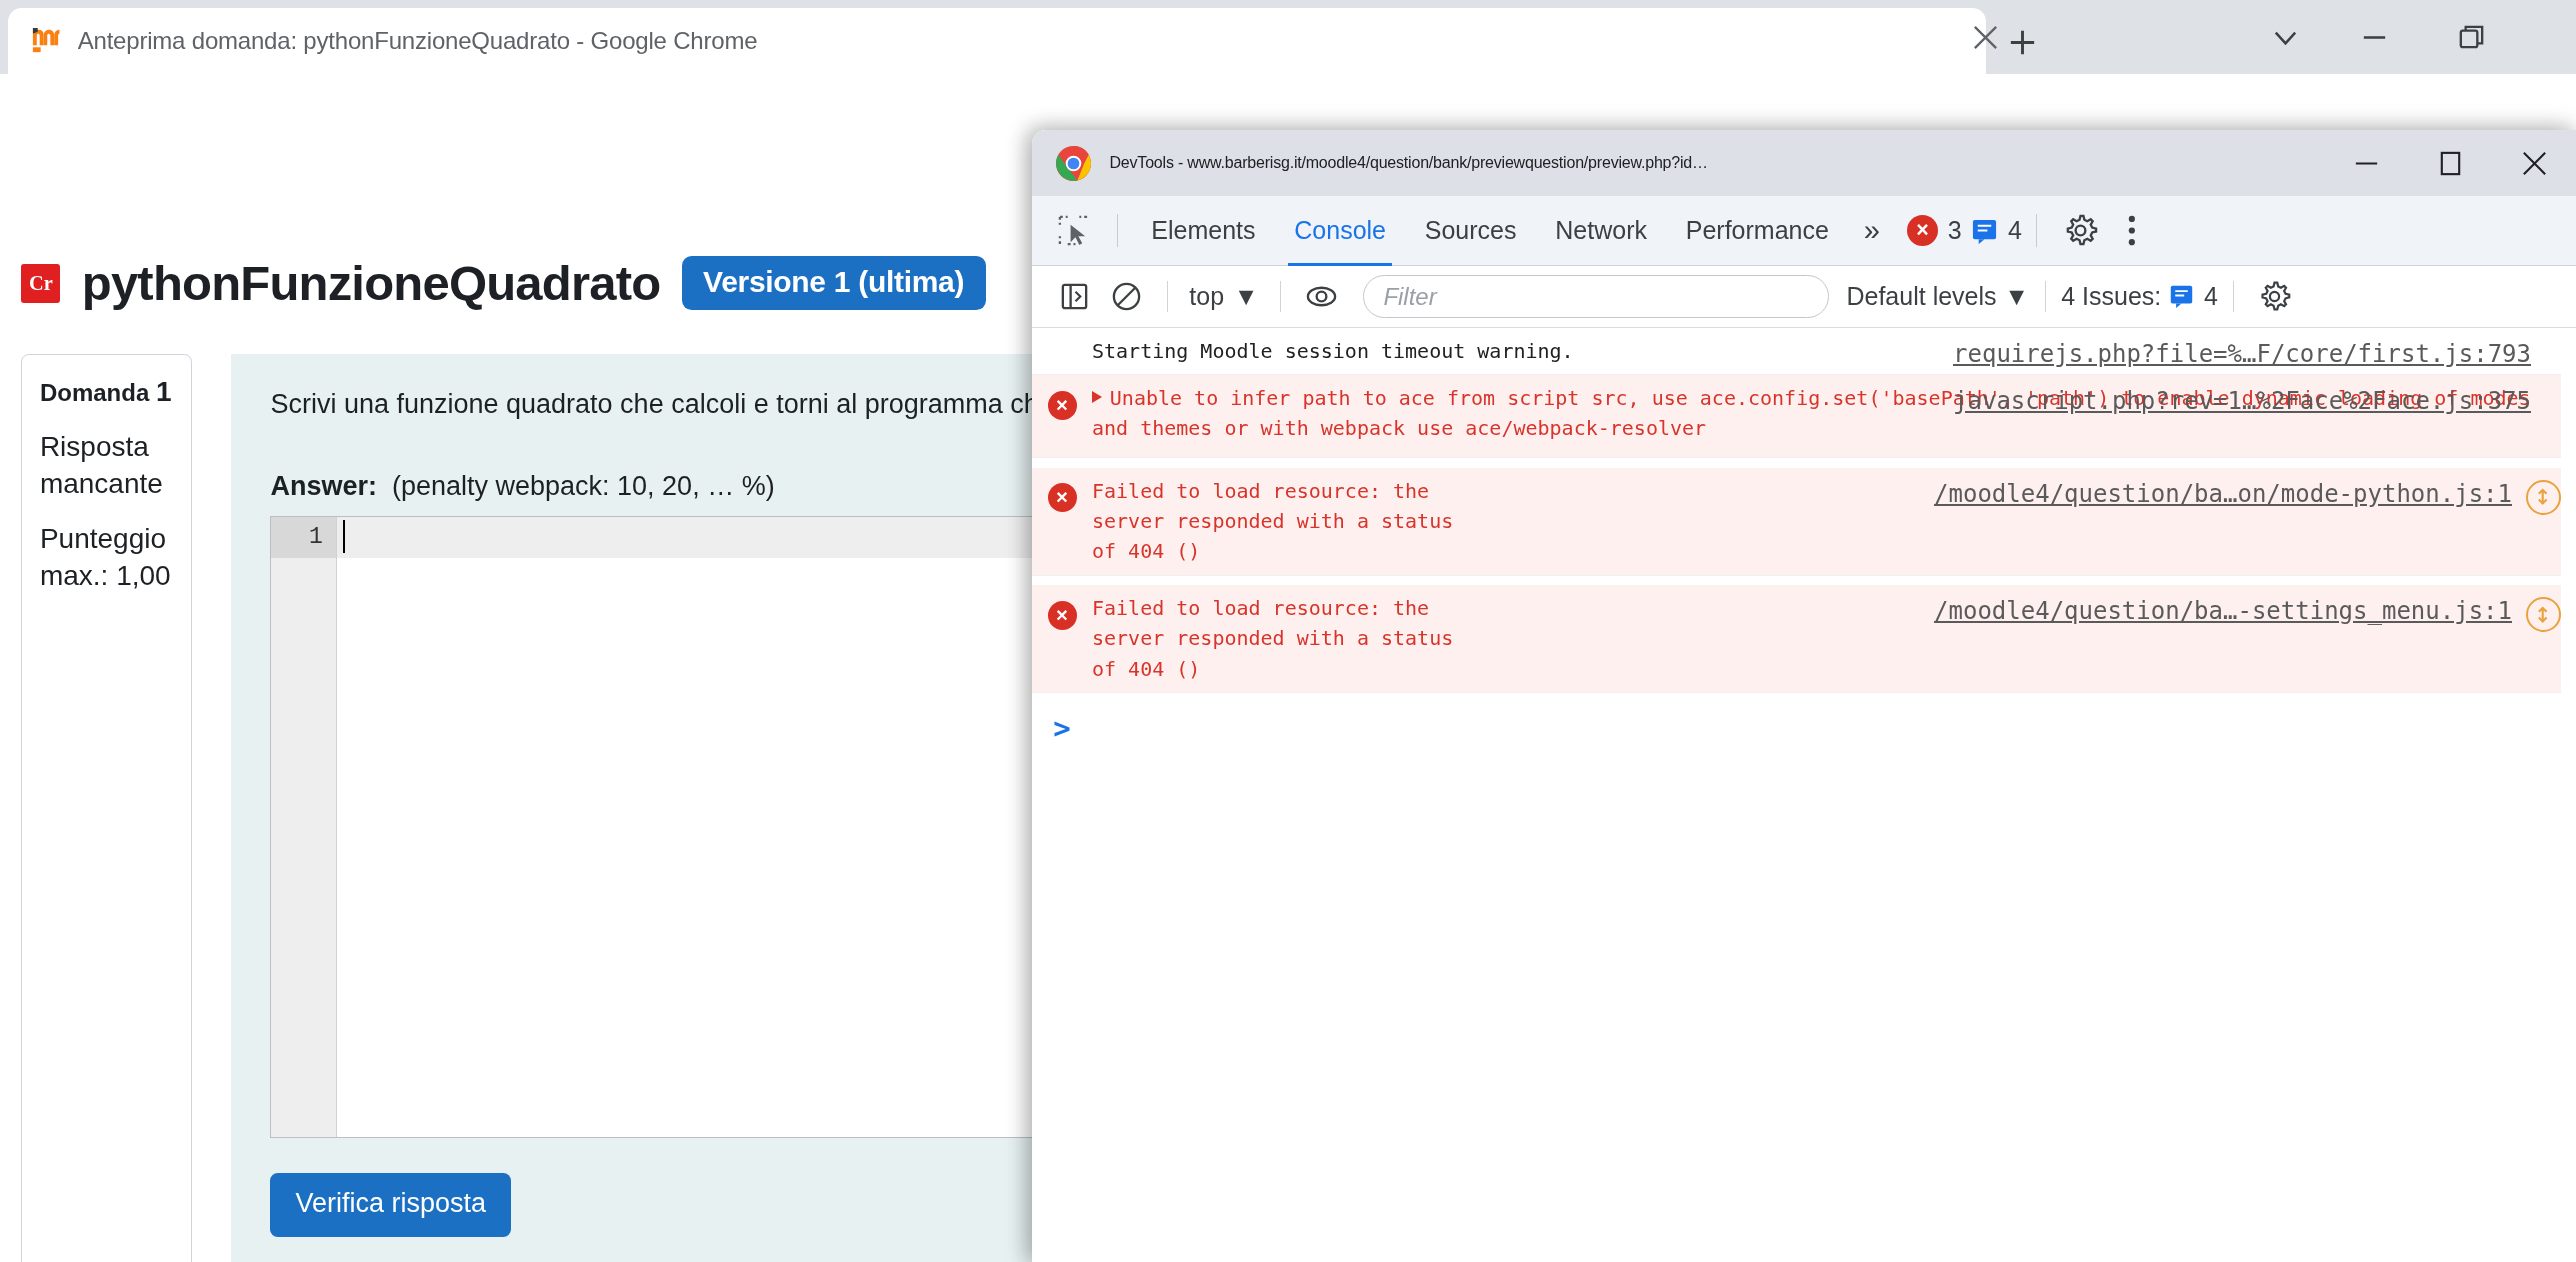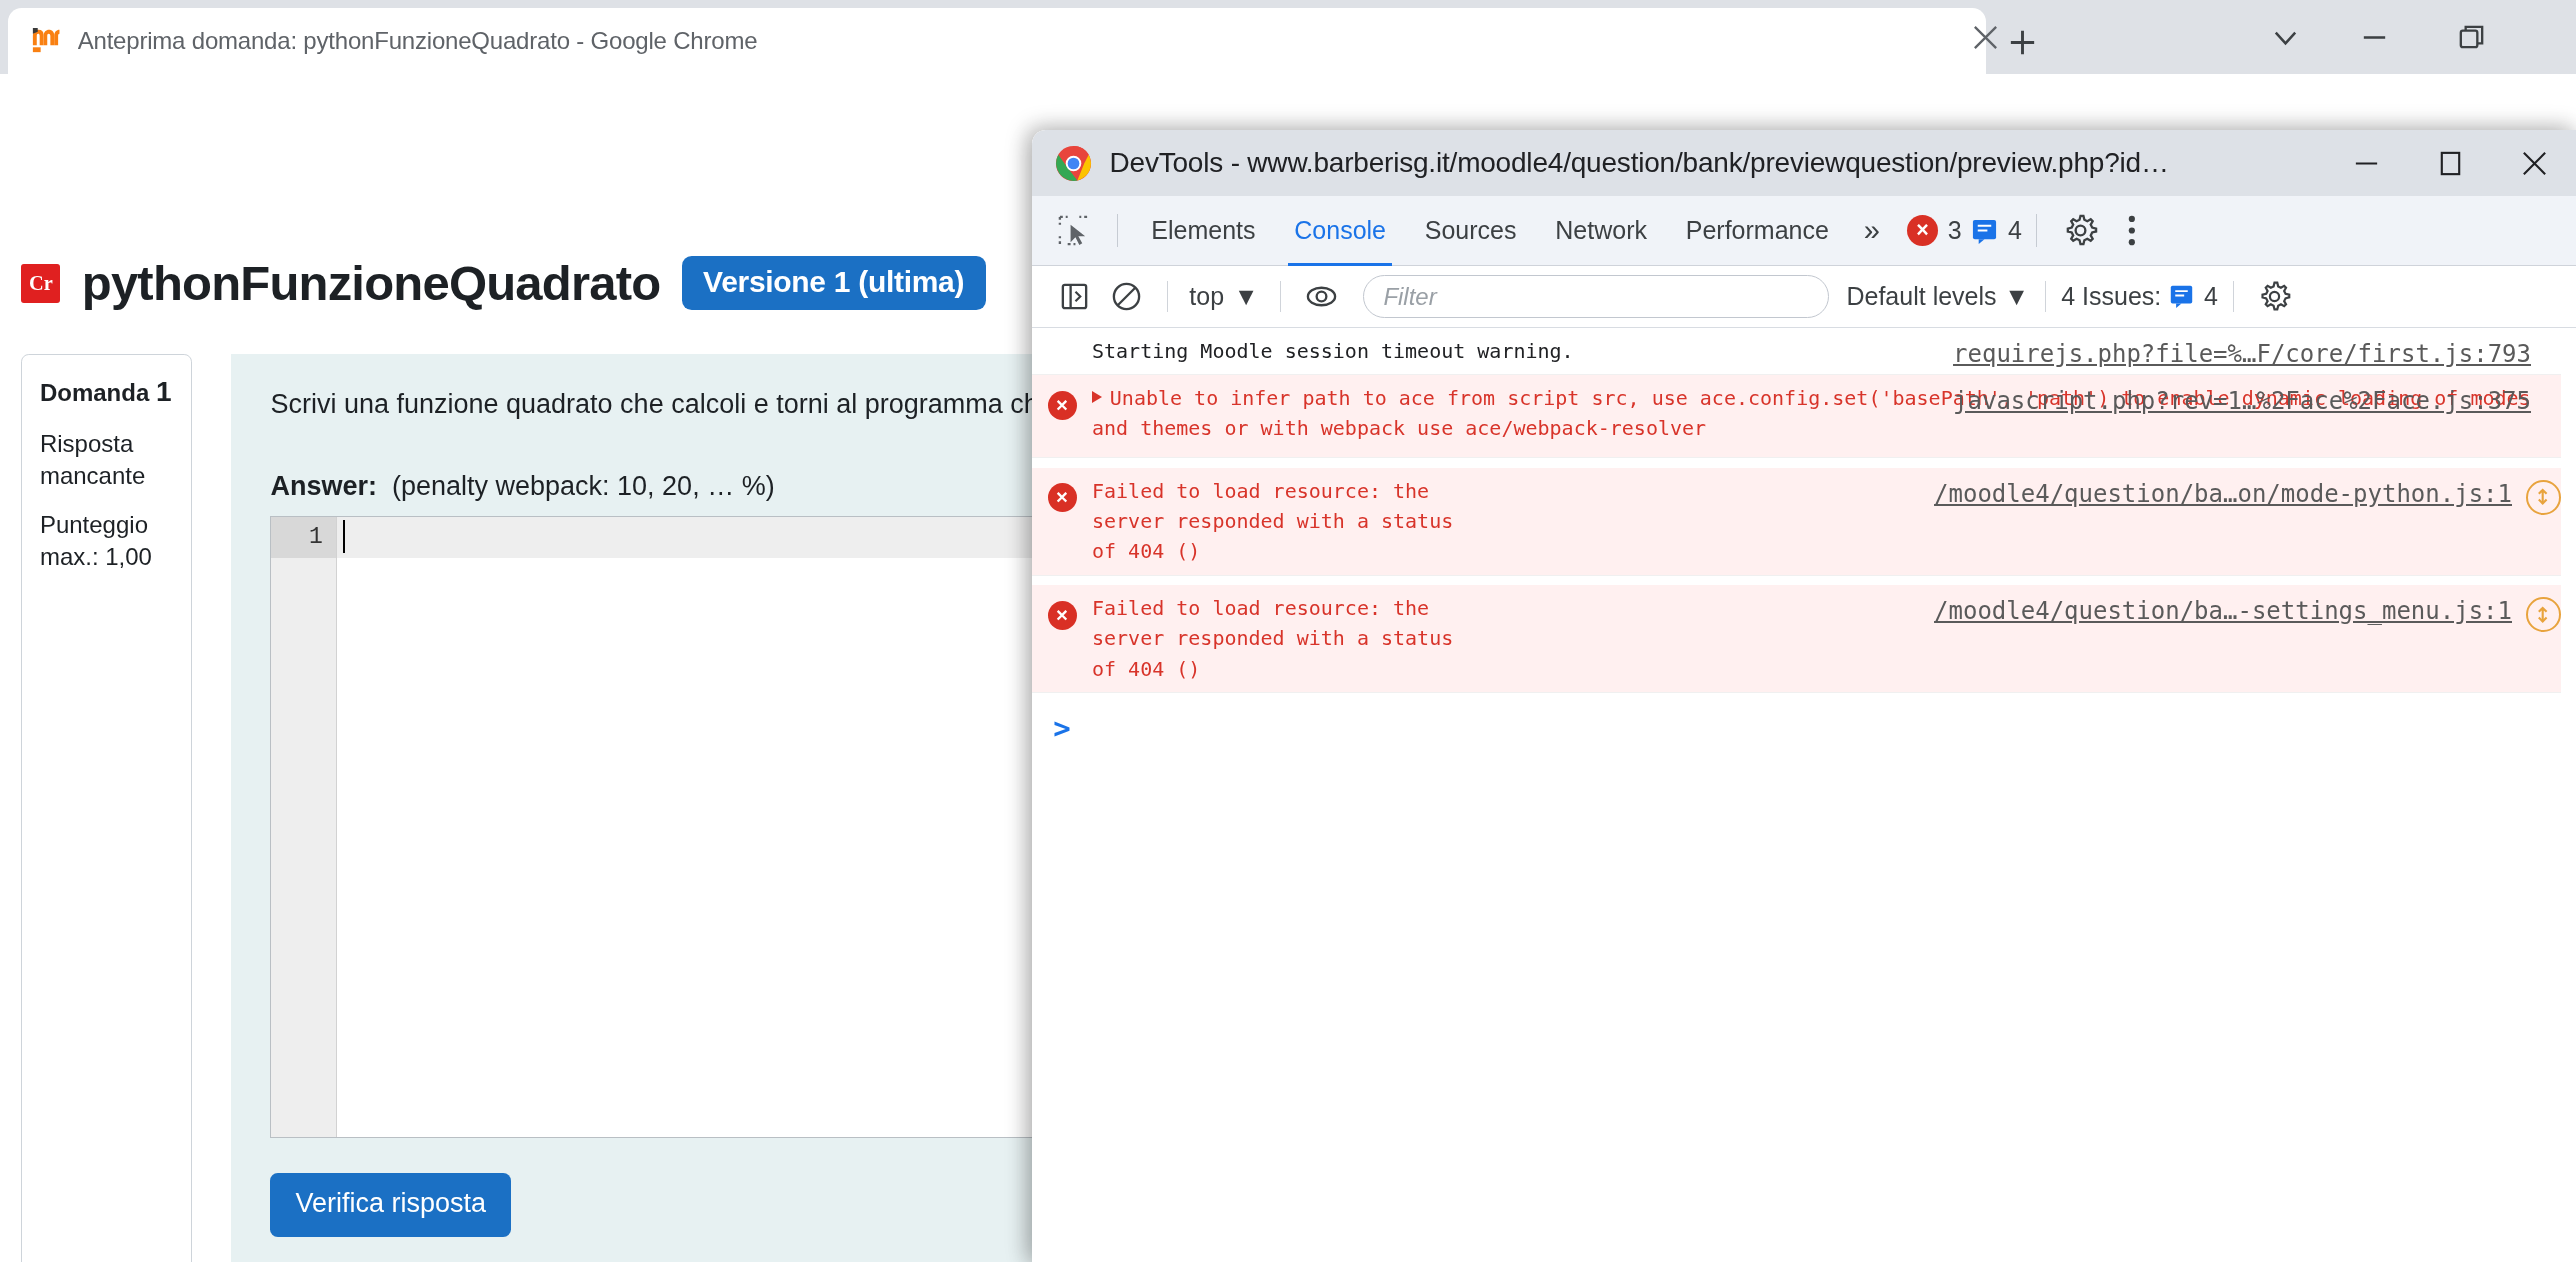--- a/index.html
+++ b/index.html
@@ -169,21 +169,21 @@
     padding: 21.4px 17.5px 23px 17.5px;
     flex: none;
   }
   .qinfo .qnum {
     font-size: 24px; color: #1d2125;
     font-weight: 700;
     margin-bottom: 19.4px;
   }
   .qinfo .qnum span.n { font-size: 28px; }
   .qinfo .qline {
-    font-size: 24px; color: #1d2125;
+    font-size: 28px; color: #1d2125;
     line-height: 1.33;
     margin-bottom: 17.5px;
     font-weight: 400;
   }
   .qinfo .qline:last-child { margin-bottom: 0; }
 
   .qbody {
     width: 2137px;
     background: #e7f1f2;
     padding: 35px 39px 45px 39px;
@@ -276,21 +276,21 @@
   .dt-titlebar {
     height: 66px;
     background: #dde1e7;
     display: flex; align-items: center;
     padding-left: 23px;
     border-radius: 13.6px 0 0 0;
   }
   .dt-chromeicon { width: 37px; height: 37px; flex: none; margin-right: 17.5px; }
   .dt-title {
     flex: 1;
-    font-size: 28px;
+    font-size: 16px;
     color: #202124;
     white-space: nowrap;
     overflow: hidden;
     letter-spacing: -0.2px;
   }
   .dt-winbtn {
     width: 84px; height: 66px;
     display: flex; align-items: center; justify-content: center;
     color: #202124;
     flex: none;

